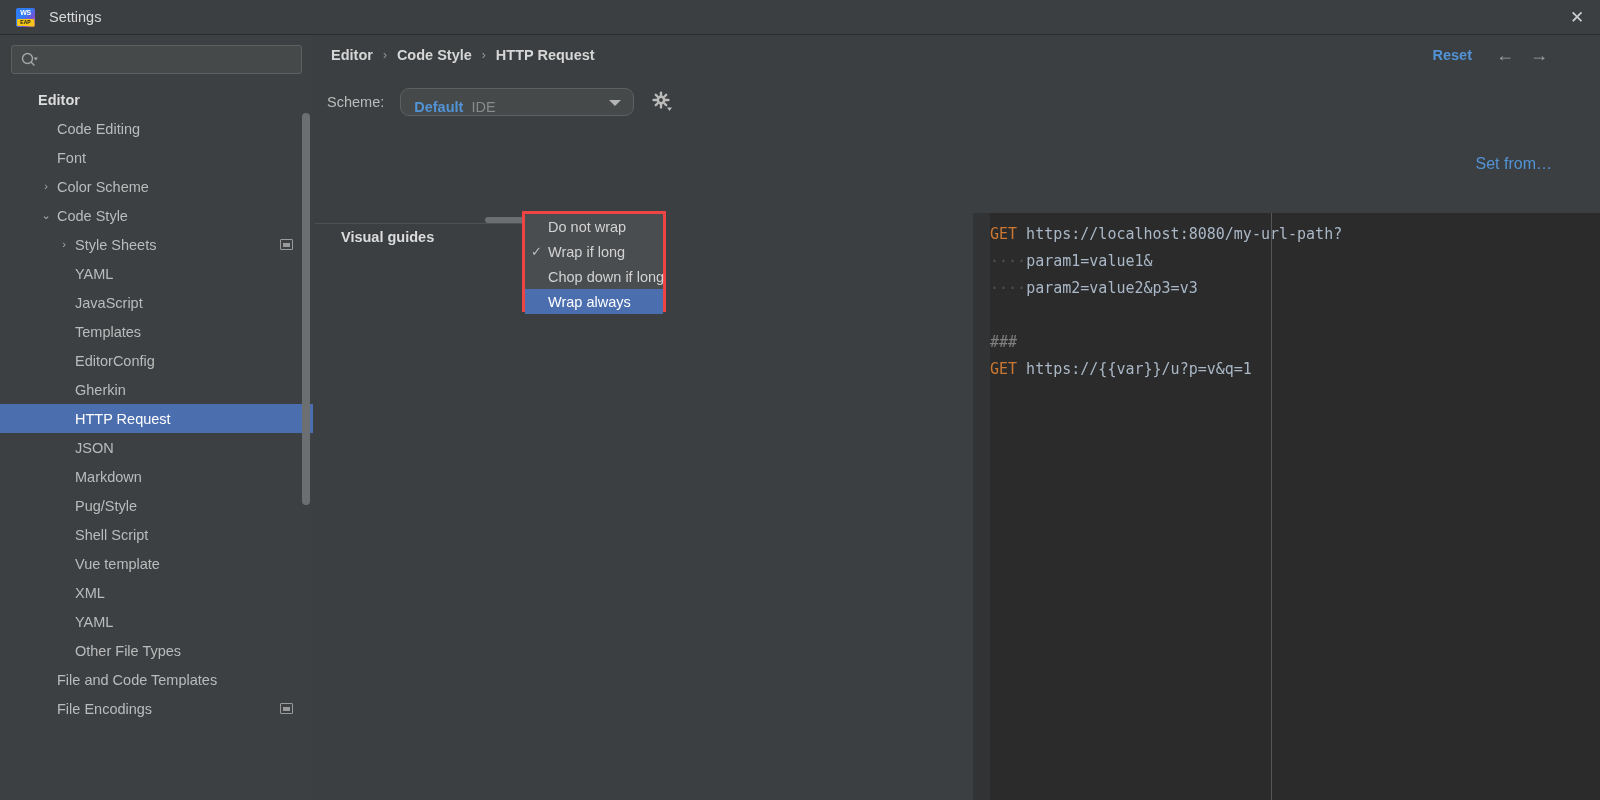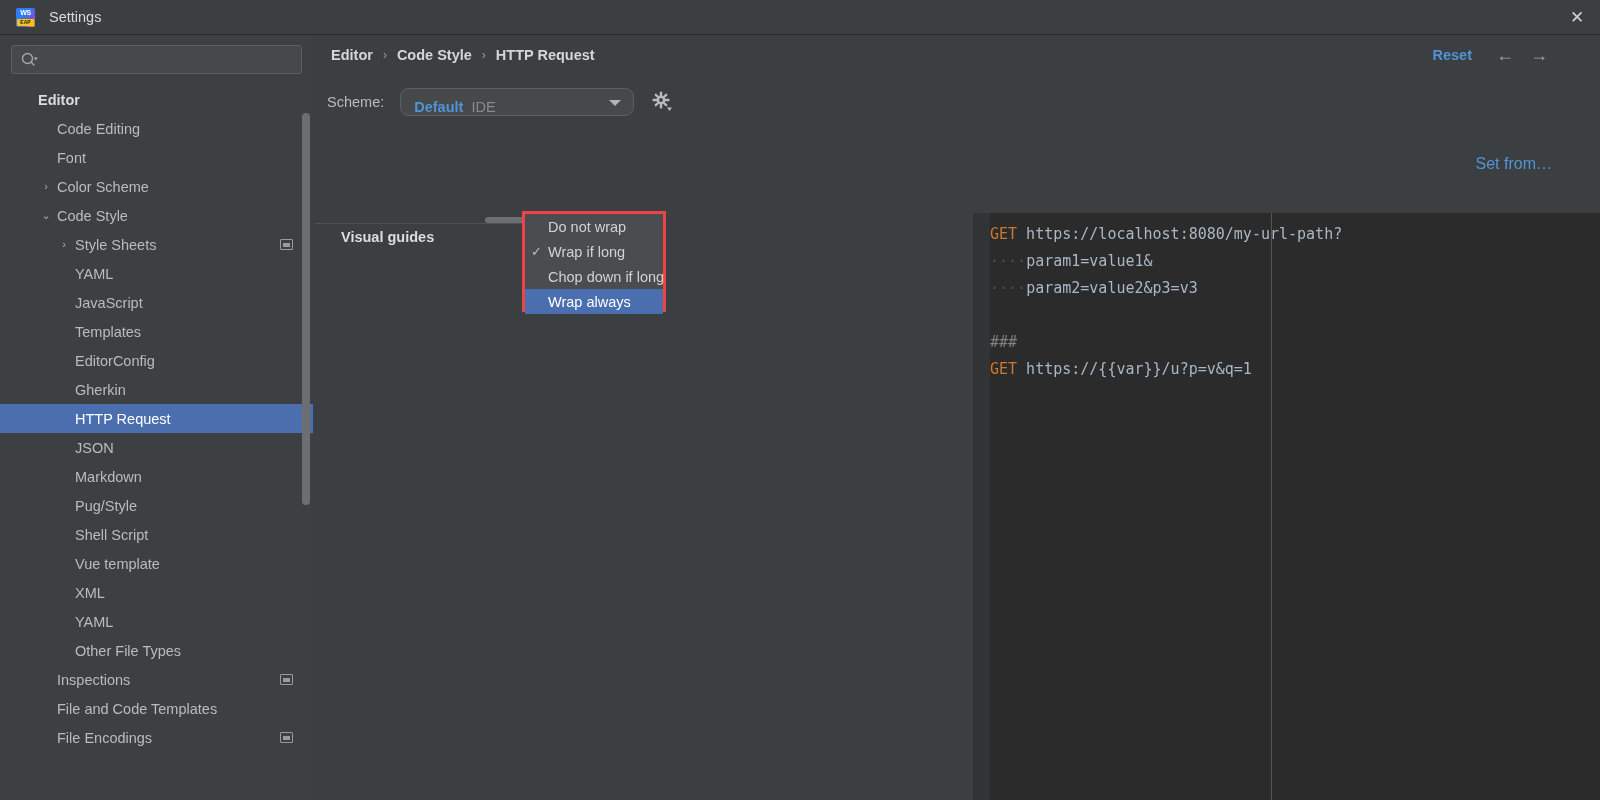--- a/index.html
+++ b/index.html
@@ -257,24 +257,20 @@
           <span>Vue template</span>
         </div>
         <div class="tree-item lvl2">
           <span>XML</span>
         </div>
         <div class="tree-item lvl2">
           <span>YAML</span>
         </div>
         <div class="tree-item lvl2">
           <span>Other File Types</span>
-        </div>
-        <div class="tree-item lvl1">
-          <span>Inspections</span>
-          <span class="badge-icon"></span>
         </div>
         <div class="tree-item lvl1">
           <span>File and Code Templates</span>
         </div>
         <div class="tree-item lvl1">
           <span>File Encodings</span>
           <span class="badge-icon"></span>
         </div>
       </div>
     <div class="sb-track"></div>

